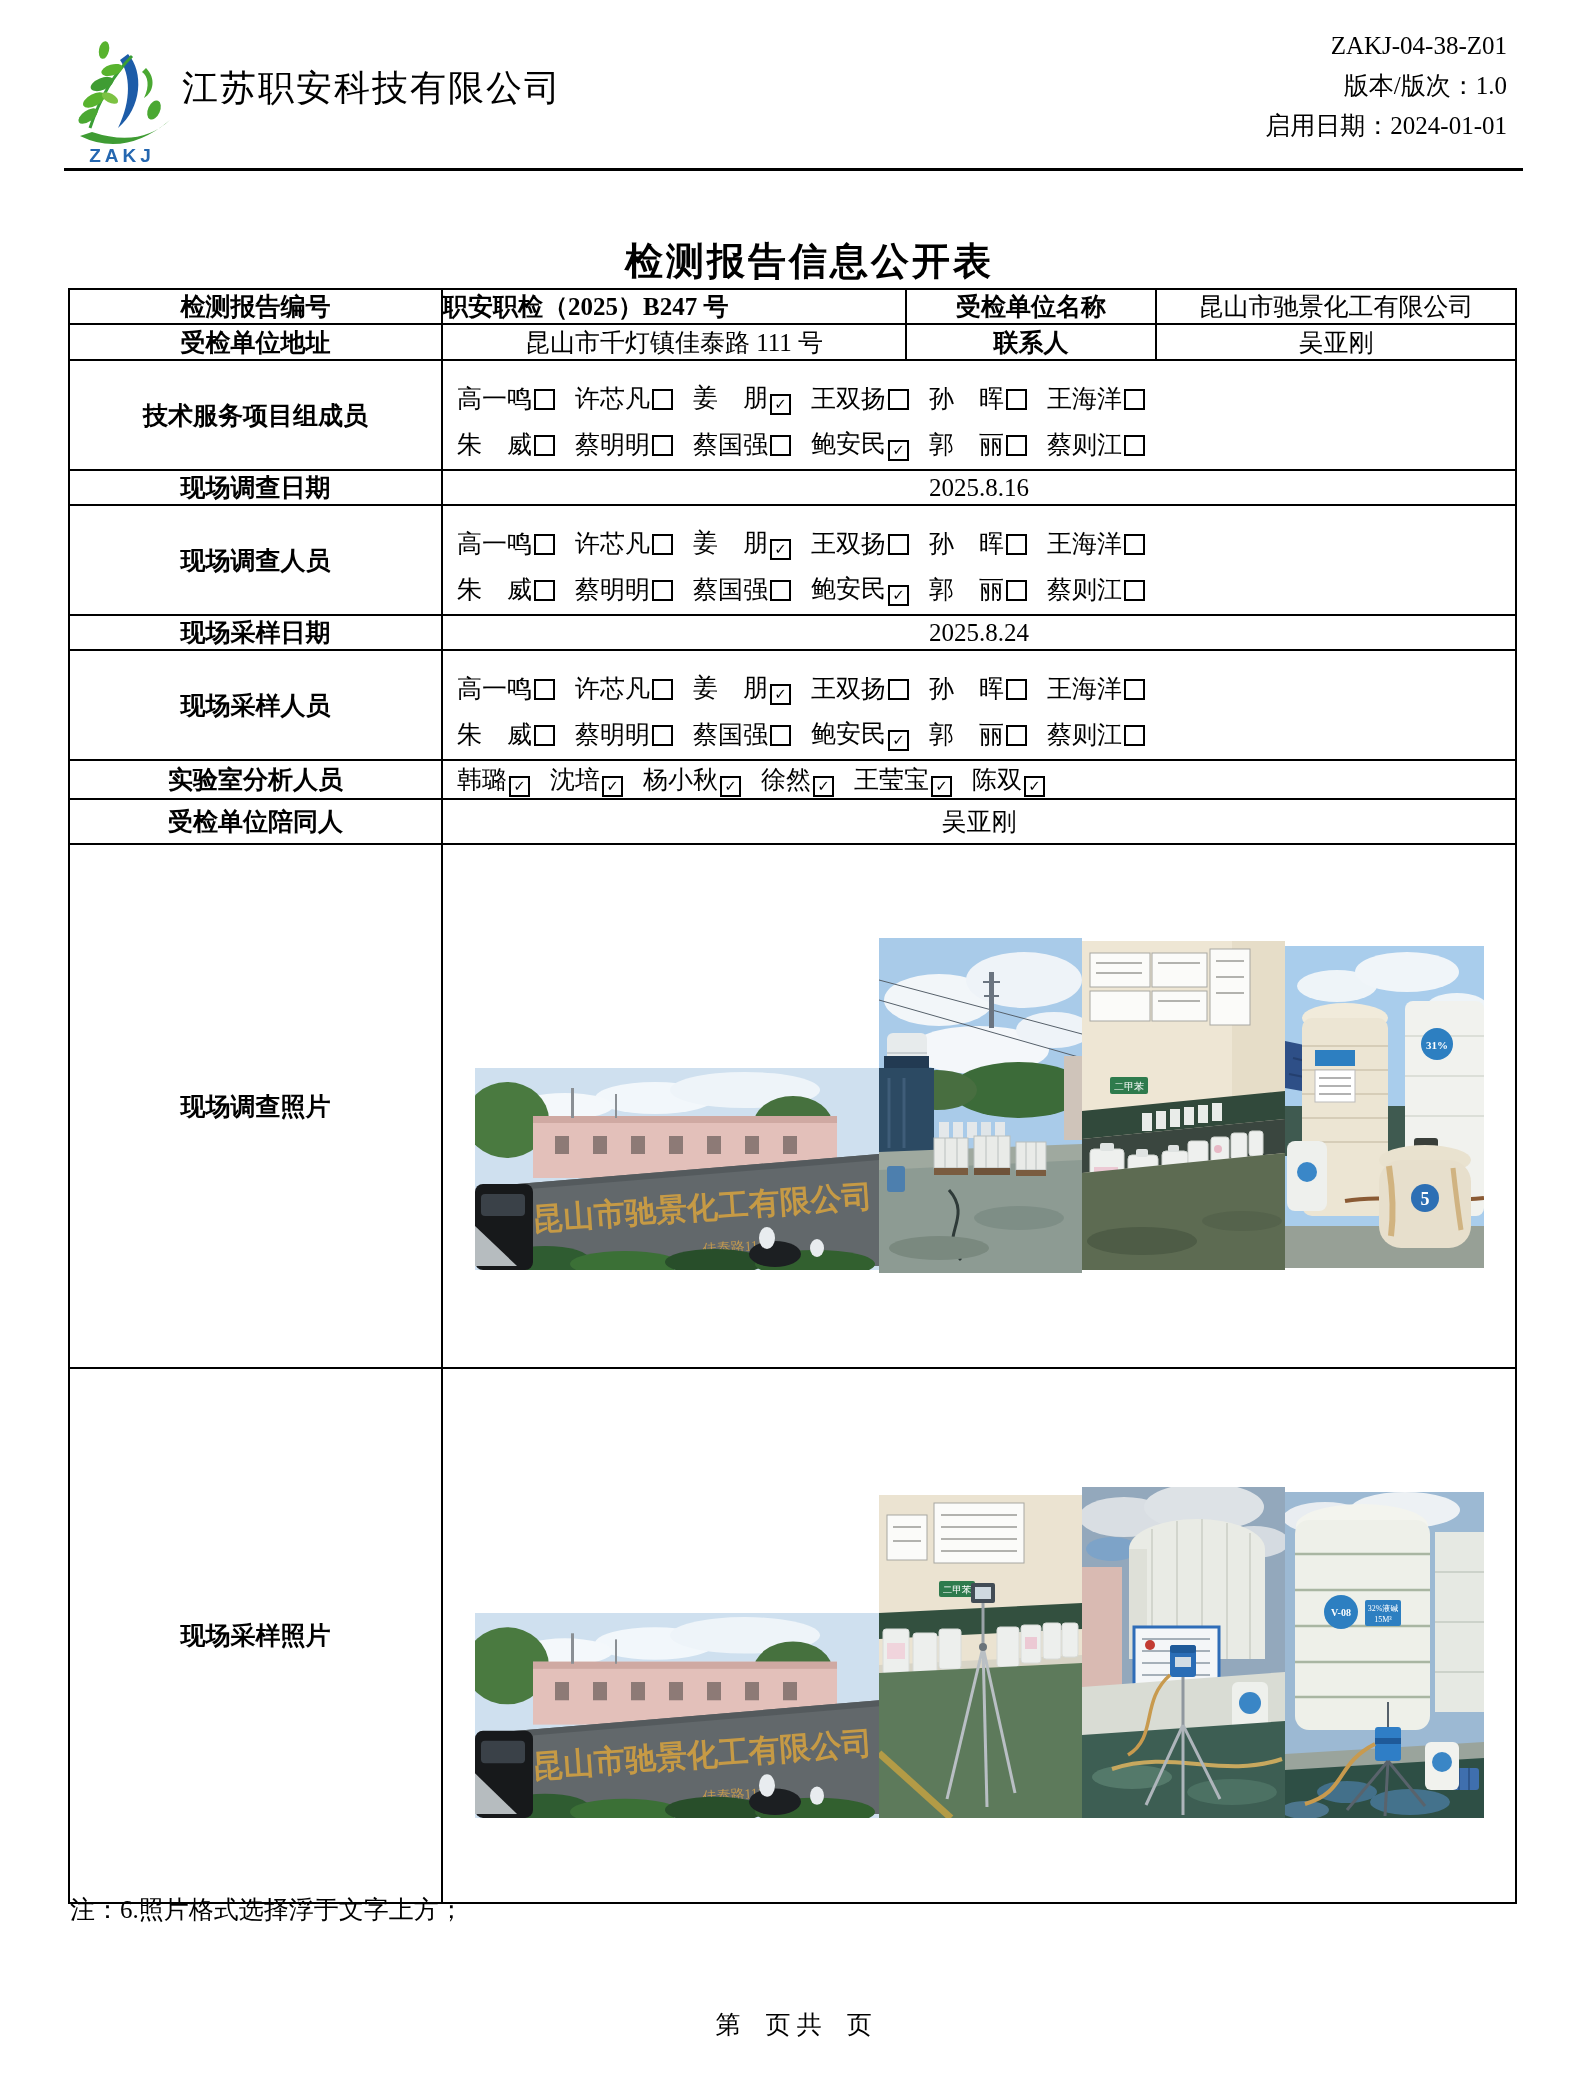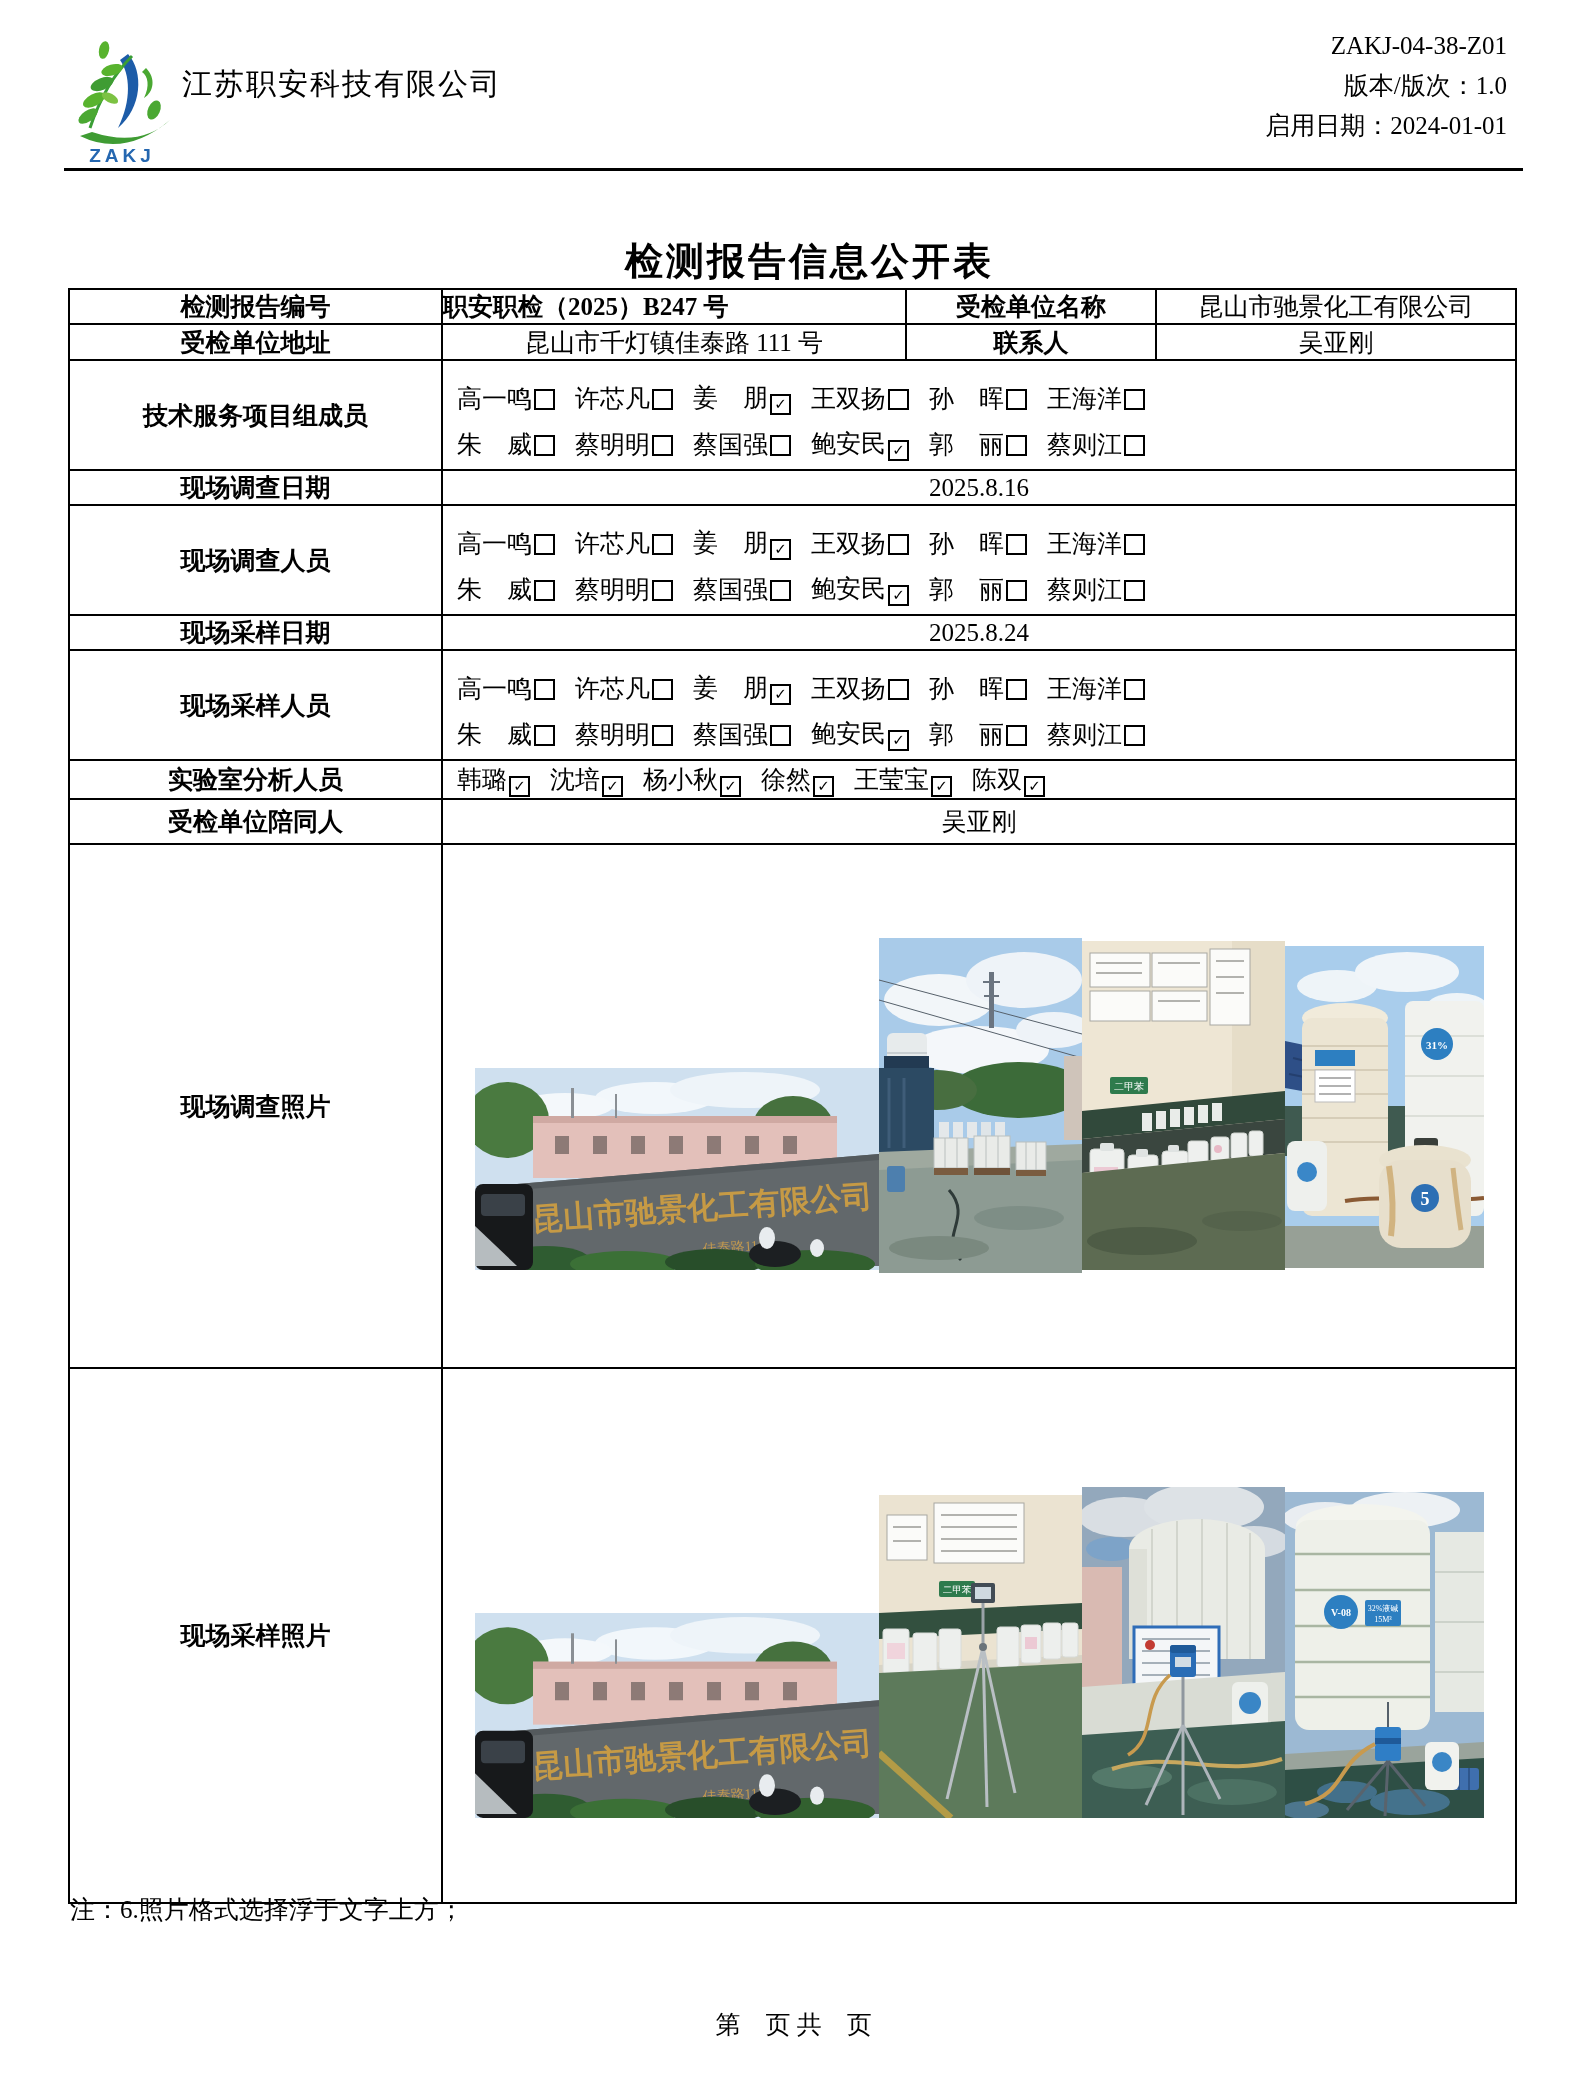--- a/index.html
+++ b/index.html
@@ -1,20 +1,20 @@
 <!DOCTYPE html>
 <html><head>
 <meta charset="utf-8">
 <style>
   html,body{margin:0;padding:0;background:#888;}
   .page{position:relative;width:1587px;height:2093px;background:#fff;margin:0 auto;
         font-family:"Liberation Serif","DejaVu Serif",serif;color:#000;overflow:hidden;}
   
   .logo{position:absolute;left:70px;top:28px;}
-  .company{position:absolute;left:182px;top:64px;font-size:30px;letter-spacing:2px;font-family:Liberation Mono, monospace;}
+  .company{position:absolute;left:182px;top:64px;font-size:36px;letter-spacing:2px;font-family:Liberation Mono, monospace;}
   .hdr-right{position:absolute;right:80px;top:26px;text-align:right;font-size:25px;line-height:40px;margin-left:24px;}
   .rule{position:absolute;left:64px;top:168px;width:1459px;border-top:3px solid #000;}
   .title{position:absolute;left:0;top:220px;width:100%;text-align:center;
          font-size:38px;font-weight:bold;letter-spacing:3px;margin:16px;}
   
   table.info{position:absolute;left:68px;top:288px;width:1447px;border-collapse:collapse;
              table-layout:fixed;}
   table.info th,table.info td{border:2px solid #000;padding:0;font-size:25px;vertical-align:middle;
              overflow:hidden;}
   table.info th{font-weight:bold;text-align:center;}

